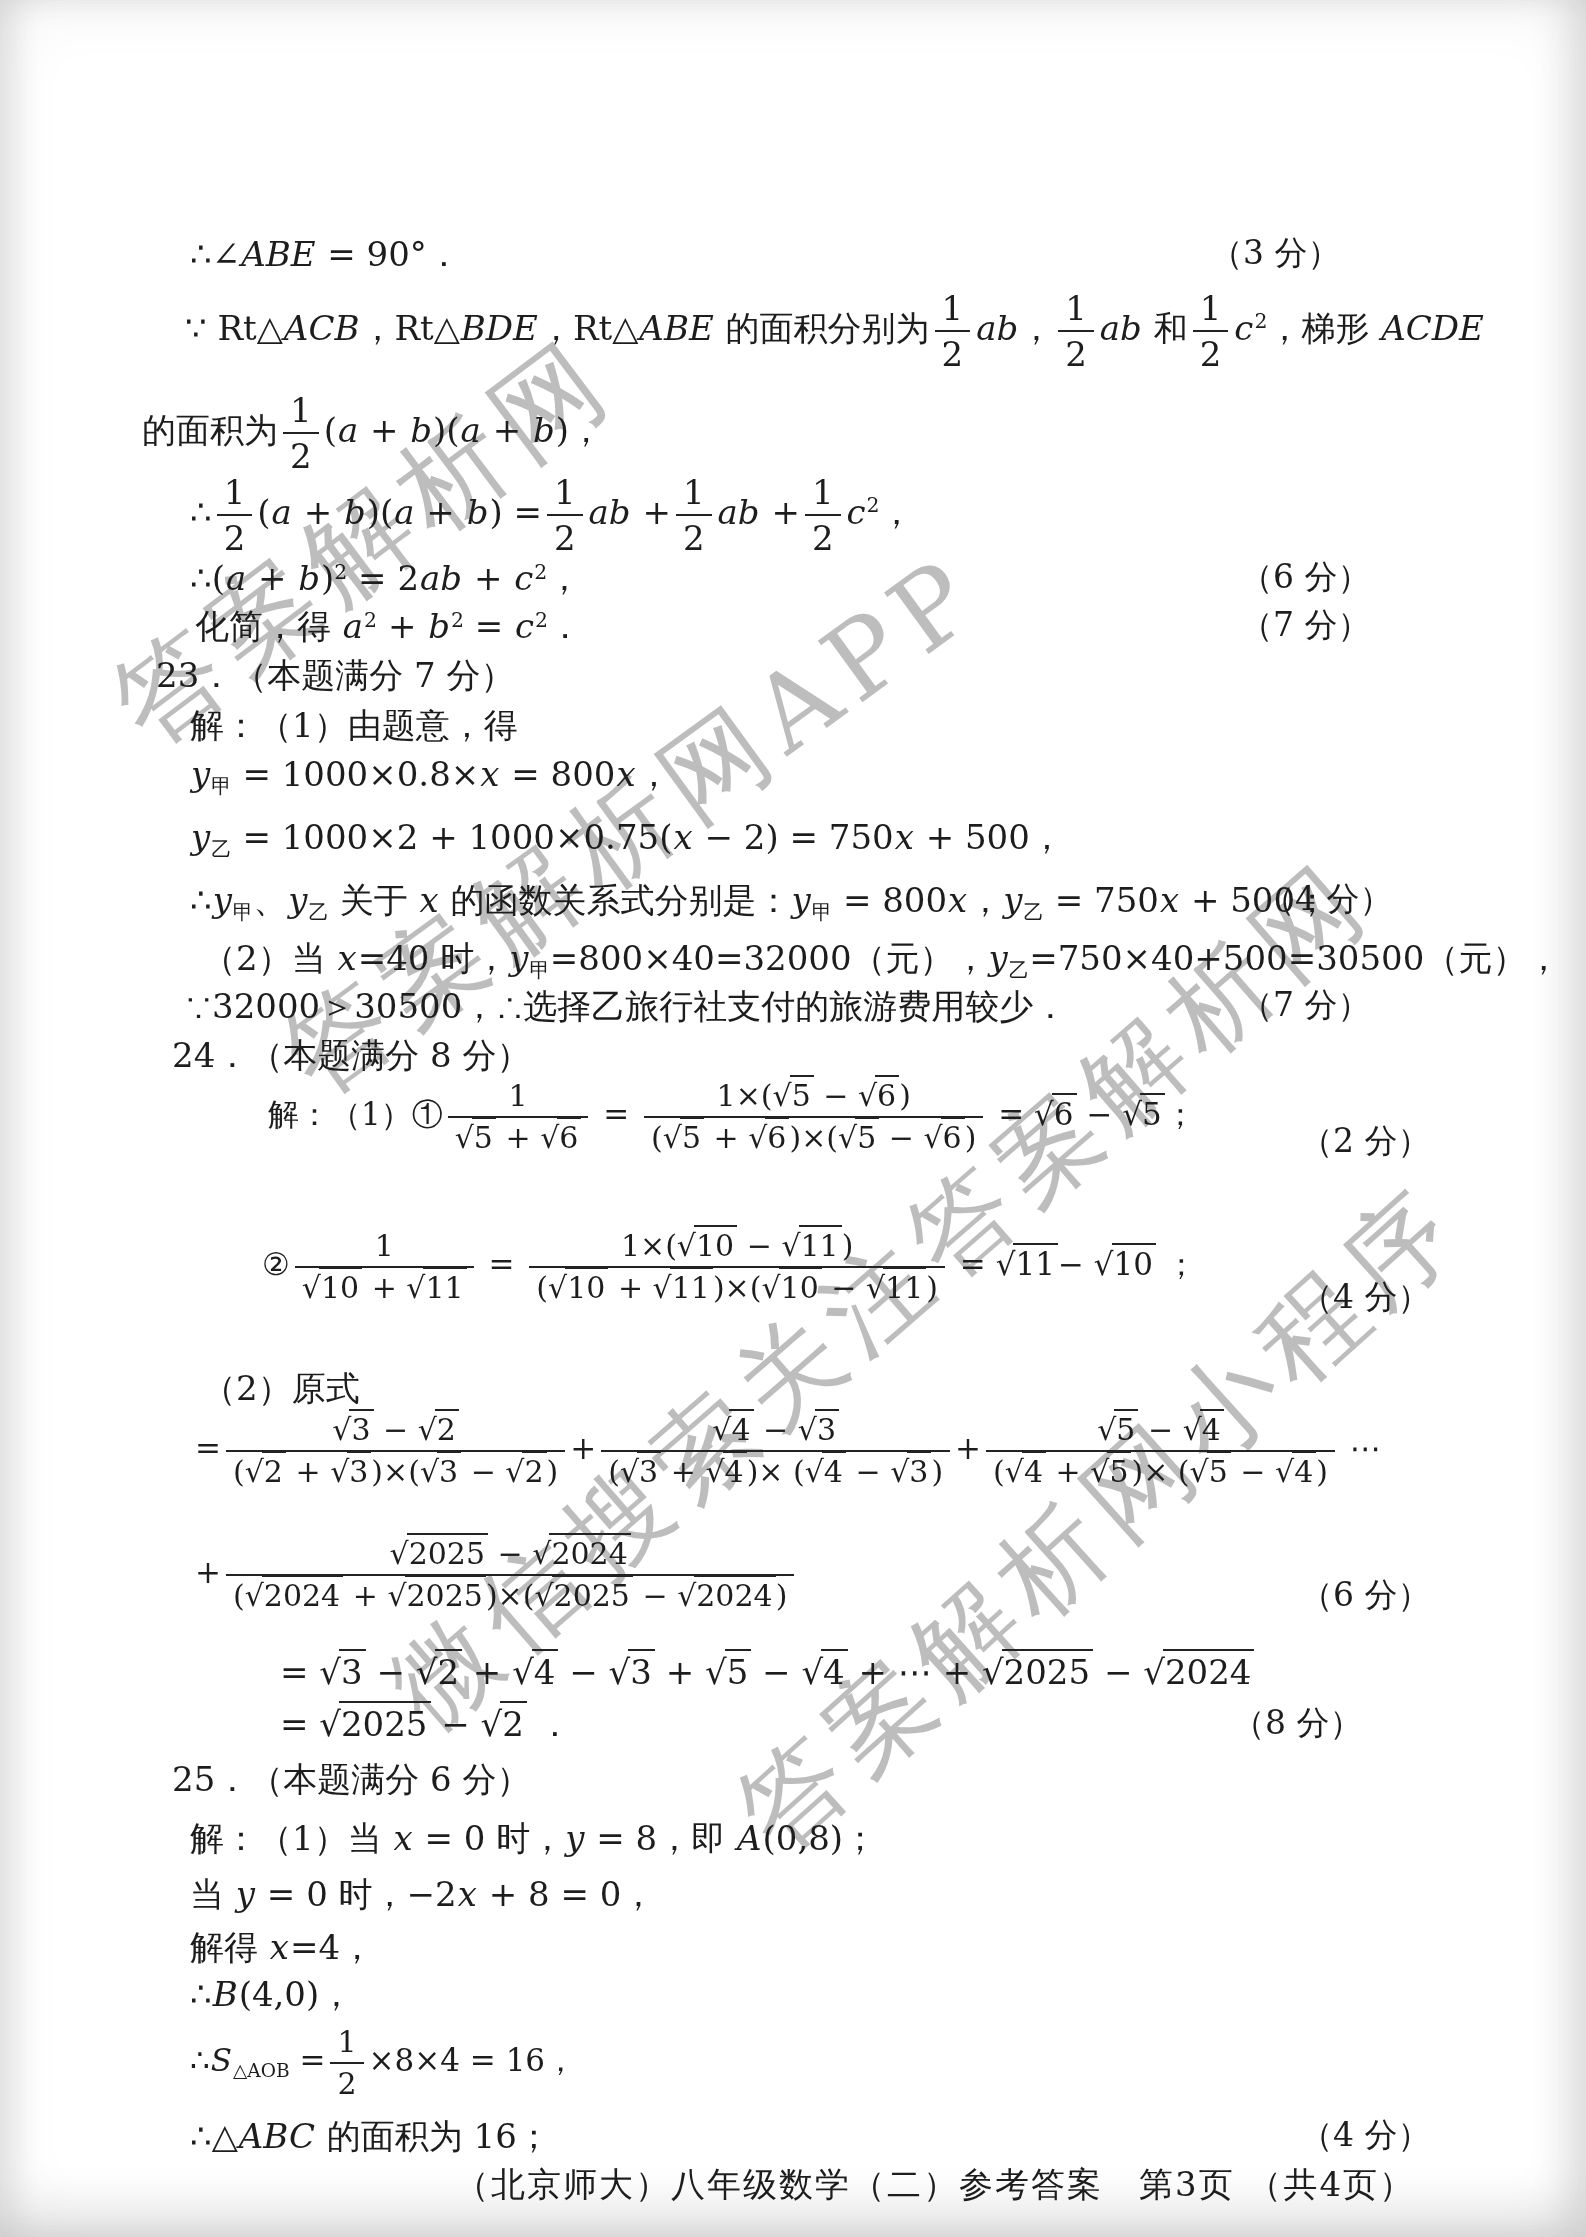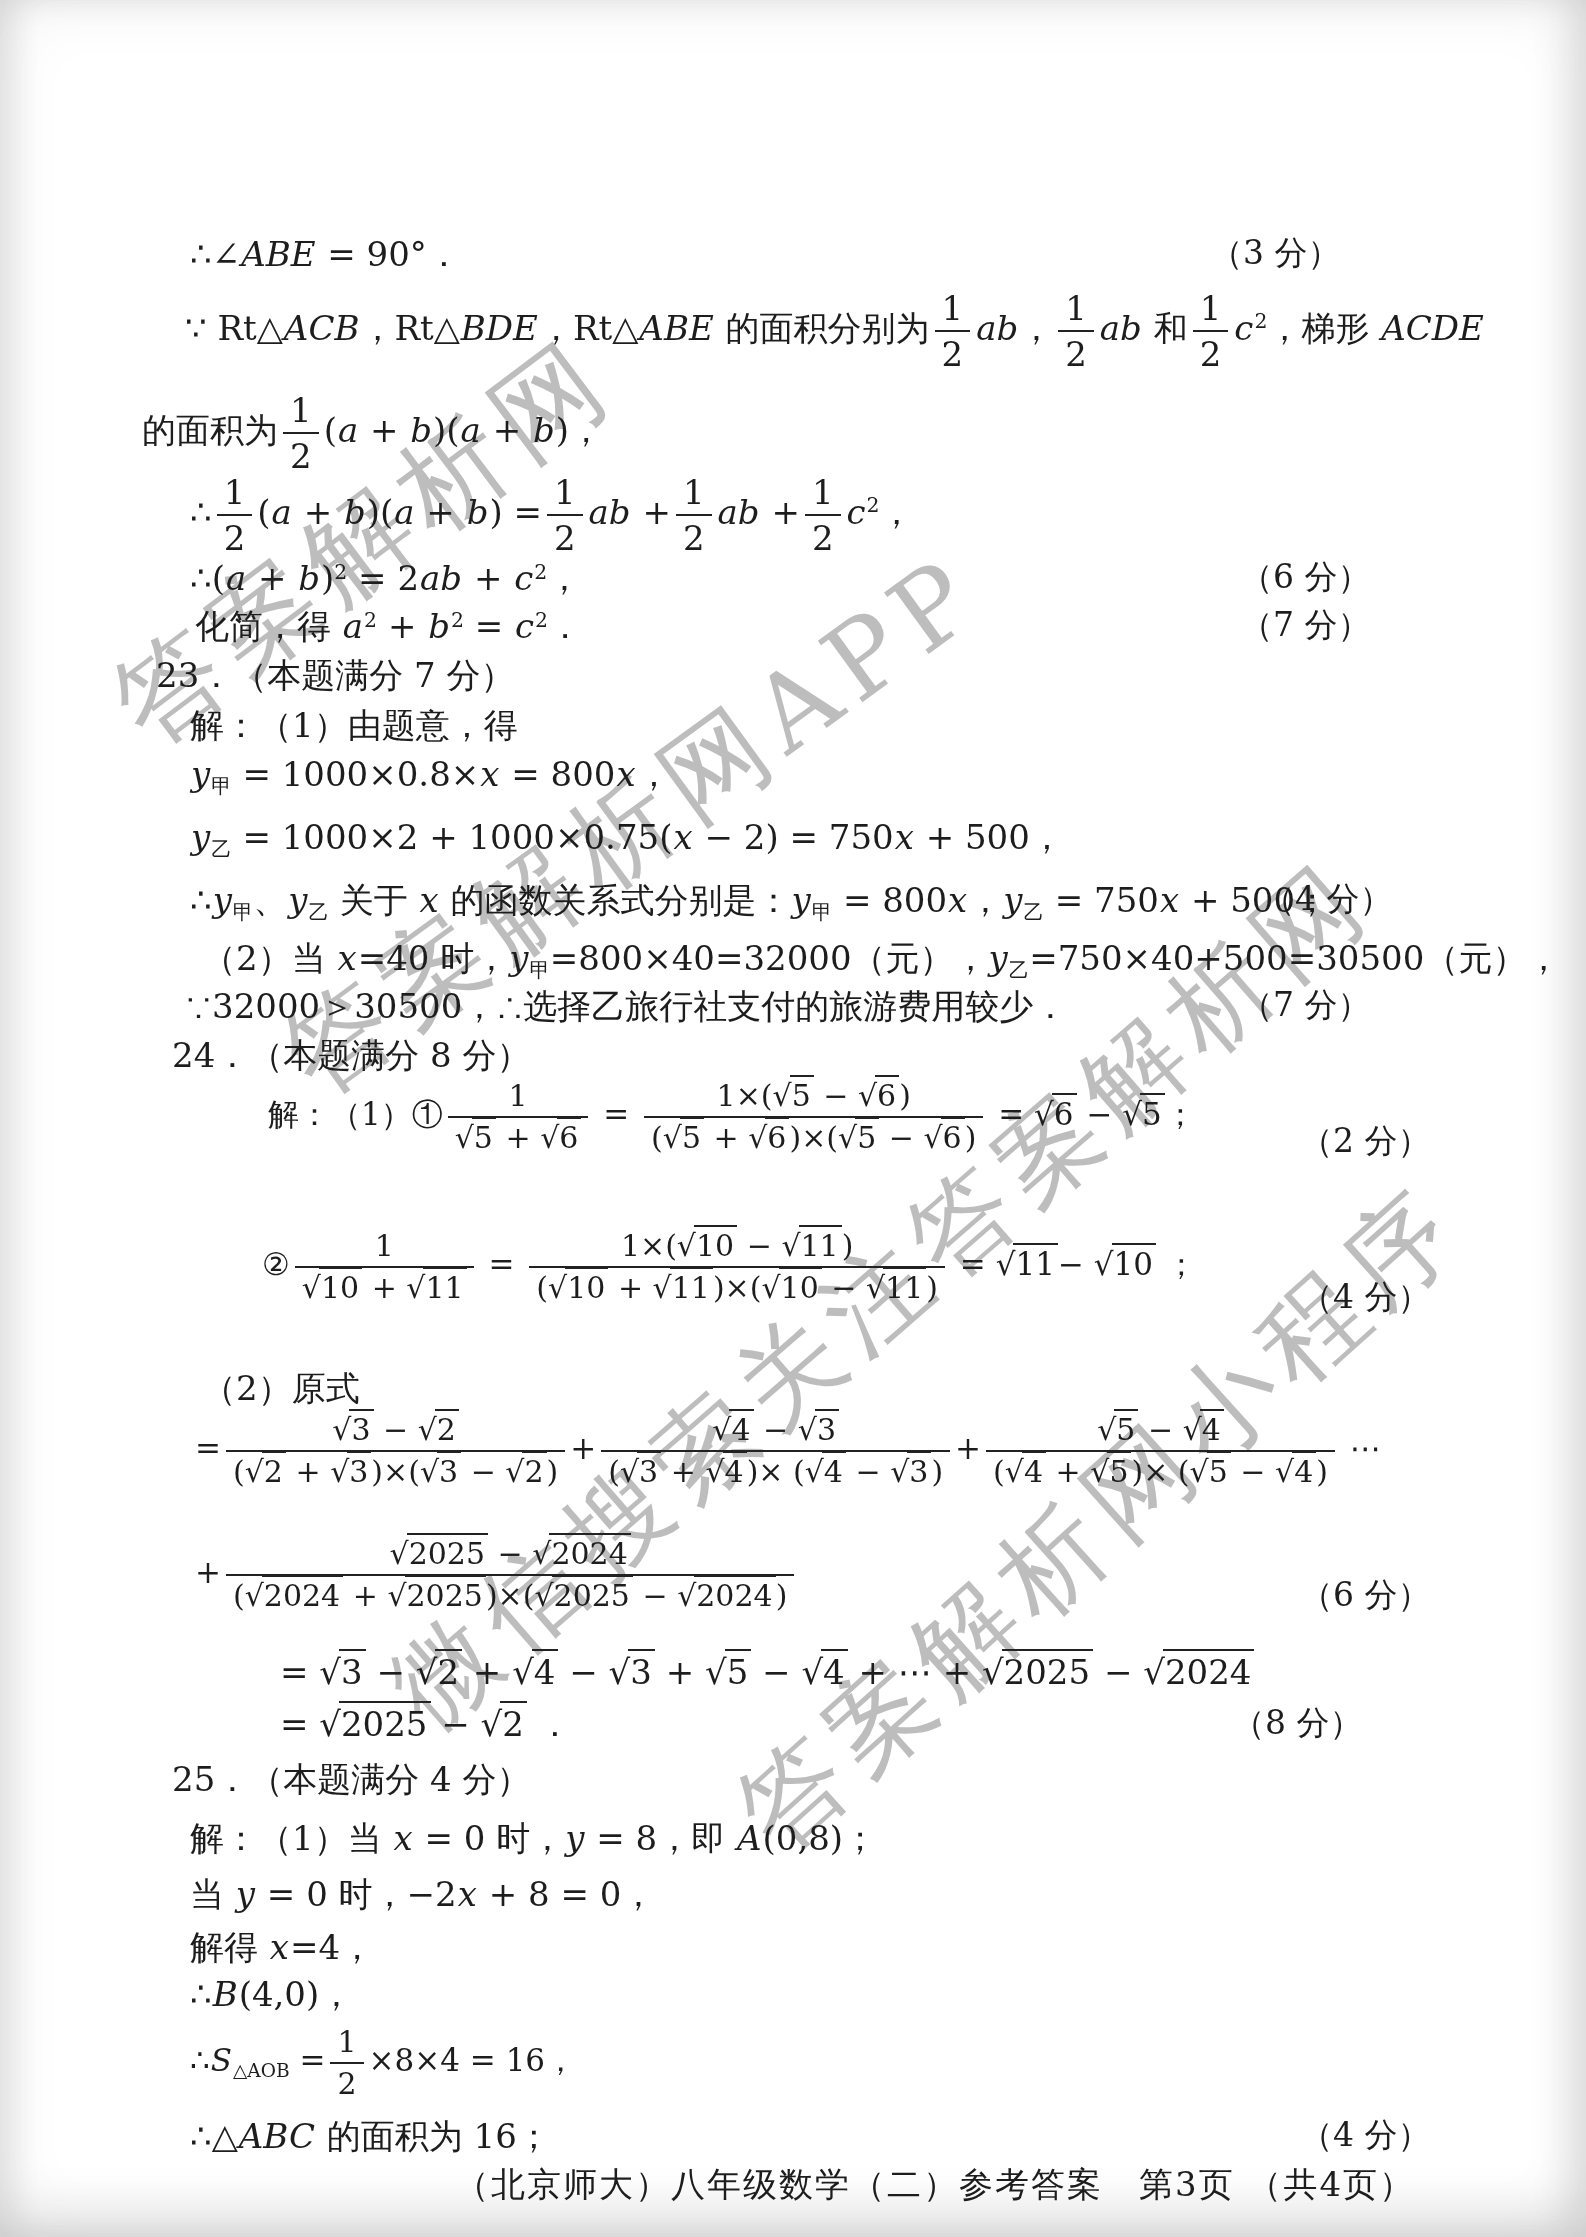--- a/index.html
+++ b/index.html
@@ -60,21 +60,21 @@
       <div class="line" style="top: 936px; padding-left: 62px;"><span>（2）当 </span><i>x</i><span>=40 时，</span><i>y</i><sub>甲</sub><span>=800×40=32000（元），</span><i>y</i><sub>乙</sub><span>=750×40+500=30500（元），</span></div>
       <div class="line" style="top: 984px; padding-left: 45px;"><span>∵32000＞30500，∴选择乙旅行社支付的旅游费用较少．</span><span class="score" style="left: 1100px;">（7 分）</span></div>
       <div class="line" style="top: 1033px; padding-left: 32px;"><span>24．（本题满分 8 分）</span></div>
       <div class="line disp" style="top: 1078px; padding-left: 128px;"><span>解：（1）①</span><span class="frac"><span class="fn"><span>1</span></span><span class="fd"><span class="sq"><span class="tick">√</span><span class="rad">5</span></span><span> + </span><span class="sq"><span class="tick">√</span><span class="rad">6</span></span></span></span><span> = </span><span class="frac"><span class="fn"><span>1×(</span><span class="sq"><span class="tick">√</span><span class="rad">5</span></span><span> − </span><span class="sq"><span class="tick">√</span><span class="rad">6</span></span><span>)</span></span><span class="fd"><span>(</span><span class="sq"><span class="tick">√</span><span class="rad">5</span></span><span> + </span><span class="sq"><span class="tick">√</span><span class="rad">6</span></span><span>)×(</span><span class="sq"><span class="tick">√</span><span class="rad">5</span></span><span> − </span><span class="sq"><span class="tick">√</span><span class="rad">6</span></span><span>)</span></span></span><span> = </span><span class="sq"><span class="tick">√</span><span class="rad">6</span></span><span> − </span><span class="sq"><span class="tick">√</span><span class="rad">5</span></span><span>；</span><span class="score" style="left: 1160px; top: 42px;">（2 分）</span></div>
       <div class="line disp" style="top: 1228px; padding-left: 122px;"><span>②</span><span class="frac"><span class="fn"><span>1</span></span><span class="fd"><span class="sq"><span class="tick">√</span><span class="rad">10</span></span><span> + </span><span class="sq"><span class="tick">√</span><span class="rad">11</span></span></span></span><span> = </span><span class="frac"><span class="fn"><span>1×(</span><span class="sq"><span class="tick">√</span><span class="rad">10</span></span><span> − </span><span class="sq"><span class="tick">√</span><span class="rad">11</span></span><span>)</span></span><span class="fd"><span>(</span><span class="sq"><span class="tick">√</span><span class="rad">10</span></span><span> + </span><span class="sq"><span class="tick">√</span><span class="rad">11</span></span><span>)×(</span><span class="sq"><span class="tick">√</span><span class="rad">10</span></span><span> − </span><span class="sq"><span class="tick">√</span><span class="rad">11</span></span><span>)</span></span></span><span> = </span><span class="sq"><span class="tick">√</span><span class="rad">11</span></span><span>− </span><span class="sq"><span class="tick">√</span><span class="rad">10</span></span><span> ；</span><span class="score" style="left: 1160px; top: 48px;">（4 分）</span></div>
       <div class="line" style="top: 1366px; padding-left: 62px;"><span>（2）原式</span></div>
       <div class="line disp" style="top: 1412px; padding-left: 55px;"><span>=</span><span class="frac"><span class="fn"><span class="sq"><span class="tick">√</span><span class="rad">3</span></span><span> − </span><span class="sq"><span class="tick">√</span><span class="rad">2</span></span></span><span class="fd"><span>(</span><span class="sq"><span class="tick">√</span><span class="rad">2</span></span><span> + </span><span class="sq"><span class="tick">√</span><span class="rad">3</span></span><span>)×(</span><span class="sq"><span class="tick">√</span><span class="rad">3</span></span><span> − </span><span class="sq"><span class="tick">√</span><span class="rad">2</span></span><span>)</span></span></span><span>+</span><span class="frac"><span class="fn"><span class="sq"><span class="tick">√</span><span class="rad">4</span></span><span> − </span><span class="sq"><span class="tick">√</span><span class="rad">3</span></span></span><span class="fd"><span>(</span><span class="sq"><span class="tick">√</span><span class="rad">3</span></span><span> + </span><span class="sq"><span class="tick">√</span><span class="rad">4</span></span><span>)× (</span><span class="sq"><span class="tick">√</span><span class="rad">4</span></span><span> − </span><span class="sq"><span class="tick">√</span><span class="rad">3</span></span><span>)</span></span></span><span>+</span><span class="frac"><span class="fn"><span class="sq"><span class="tick">√</span><span class="rad">5</span></span><span> − </span><span class="sq"><span class="tick">√</span><span class="rad">4</span></span></span><span class="fd"><span>(</span><span class="sq"><span class="tick">√</span><span class="rad">4</span></span><span> + </span><span class="sq"><span class="tick">√</span><span class="rad">5</span></span><span>)× (</span><span class="sq"><span class="tick">√</span><span class="rad">5</span></span><span> − </span><span class="sq"><span class="tick">√</span><span class="rad">4</span></span><span>)</span></span></span><span> ⋯</span></div>
       <div class="line disp" style="top: 1536px; padding-left: 55px;"><span>+</span><span class="frac"><span class="fn"><span class="sq"><span class="tick">√</span><span class="rad">2025</span></span><span> − </span><span class="sq"><span class="tick">√</span><span class="rad">2024</span></span></span><span class="fd"><span>(</span><span class="sq"><span class="tick">√</span><span class="rad">2024</span></span><span> + </span><span class="sq"><span class="tick">√</span><span class="rad">2025</span></span><span>)×(</span><span class="sq"><span class="tick">√</span><span class="rad">2025</span></span><span> − </span><span class="sq"><span class="tick">√</span><span class="rad">2024</span></span><span>)</span></span></span><span class="score" style="left: 1160px; top: 38px;">（6 分）</span></div>
       <div class="line" style="top: 1650px; padding-left: 140px;"><span>= </span><span class="sq"><span class="tick">√</span><span class="rad">3</span></span><span> − </span><span class="sq"><span class="tick">√</span><span class="rad">2</span></span><span> + </span><span class="sq"><span class="tick">√</span><span class="rad">4</span></span><span> − </span><span class="sq"><span class="tick">√</span><span class="rad">3</span></span><span> + </span><span class="sq"><span class="tick">√</span><span class="rad">5</span></span><span> − </span><span class="sq"><span class="tick">√</span><span class="rad">4</span></span><span> + ⋯ + </span><span class="sq"><span class="tick">√</span><span class="rad">2025</span></span><span> − </span><span class="sq"><span class="tick">√</span><span class="rad">2024</span></span></div>
       <div class="line" style="top: 1702px; padding-left: 140px;"><span>= </span><span class="sq"><span class="tick">√</span><span class="rad">2025</span></span><span> − </span><span class="sq"><span class="tick">√</span><span class="rad">2</span></span><span> ．</span><span class="score" style="left: 1092px;">（8 分）</span></div>
-      <div class="line" style="top: 1757px; padding-left: 32px;"><span>25．（本题满分 4 分）</span></div>
+      <div class="line" style="top: 1757px; padding-left: 32px;"><span>25．（本题满分 6 分）</span></div>
       <div class="line" style="top: 1816px; padding-left: 50px;"><span>解：（1）当 </span><i>x</i><span> = 0 时，</span><i>y</i><span> = 8，即 </span><i>A</i><span>(0,8)；</span></div>
       <div class="line" style="top: 1872px; padding-left: 50px;"><span>当 </span><i>y</i><span> = 0 时，−2</span><i>x</i><span> + 8 = 0，</span></div>
       <div class="line" style="top: 1925px; padding-left: 50px;"><span>解得 </span><i>x</i><span>=4，</span></div>
       <div class="line" style="top: 1972px; padding-left: 50px;"><span>∴</span><i>B</i><span>(4,0)，</span></div>
       <div class="line disp" style="top: 2024px; padding-left: 50px;"><span>∴</span><i>S</i><sub>△AOB</sub><span> =</span><span class="frac"><span class="fn"><span>1</span></span><span class="fd"><span>2</span></span></span><span>×8×4 = 16，</span></div>
       <div class="line" style="top: 2114px; padding-left: 50px;"><span>∴△</span><i>ABC</i><span> 的面积为 16；</span><span class="score" style="left: 1160px;">（4 分）</span></div>
     </div>
   <div class="content" style="pointer-events:none;">
     <div class="footer" style="left: 315px; top: 2162px;">（北京师大）八年级数学（二）参考答案　第3页 （共4页）</div>
   </div>

